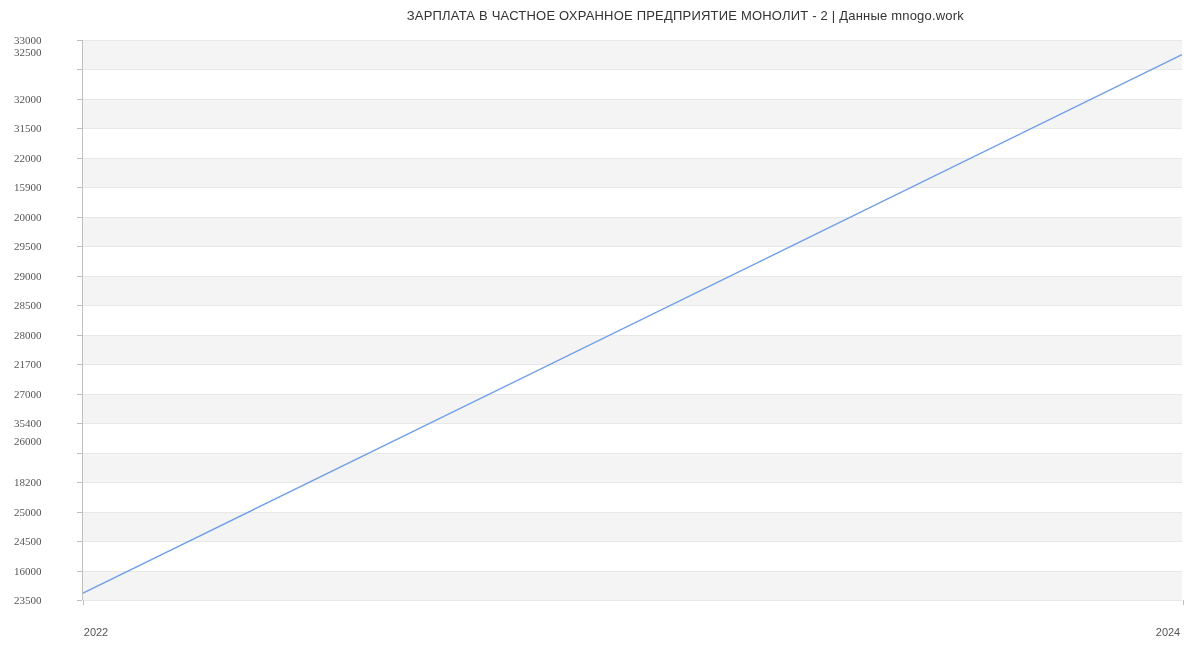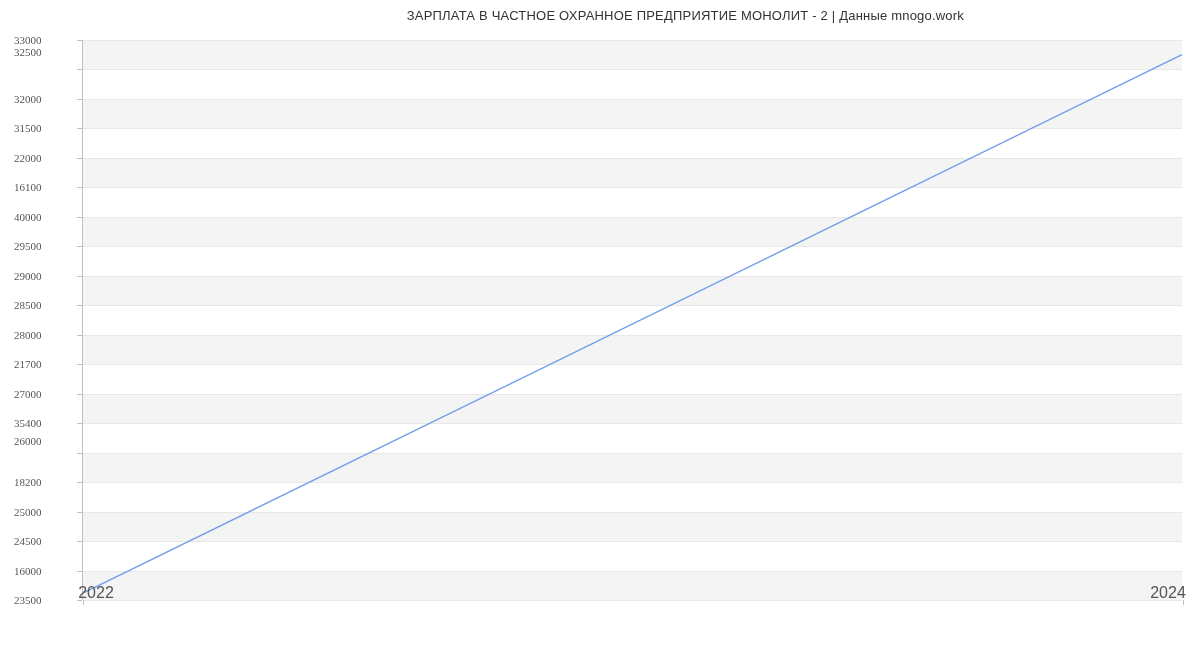--- a/index.html
+++ b/index.html
@@ -69,22 +69,22 @@
   }
   .xtick {
     position: absolute;
     bottom: -6px;
     width: 1px;
     height: 5px;
     background: #bfbfbf;
   }
   .xlab {
     position: absolute;
-    top: 584px;
-    font-size: 16px;
+    top: 626px;
+    font-size: 11px;
     color: #555;
     transform: translateX(-50%);
   }
   svg.line {
     position: absolute;
     left: 0;
     top: 0;
     width: 100%;
     height: 100%;
     overflow: visible;
@@ -164,22 +164,22 @@
     <div class="ylab" style="top: 511.579px;">25000</div>
     <div class="ylab" style="top: 482.105px;">18200</div>
     <div class="ylab" style="top: 441px;">26000</div>
     <div class="ylab" style="top: 423.158px;">35400</div>
     <div class="ylab" style="top: 393.684px;">27000</div>
     <div class="ylab" style="top: 364.211px;">21700</div>
     <div class="ylab" style="top: 334.737px;">28000</div>
     <div class="ylab" style="top: 305.263px;">28500</div>
     <div class="ylab" style="top: 275.789px;">29000</div>
     <div class="ylab" style="top: 246.316px;">29500</div>
-    <div class="ylab" style="top: 216.842px;">40000</div>
-    <div class="ylab" style="top: 187.368px;">16100</div>
+    <div class="ylab" style="top: 216.842px;">20000</div>
+    <div class="ylab" style="top: 187.368px;">15900</div>
     <div class="ylab" style="top: 157.895px;">22000</div>
     <div class="ylab" style="top: 128.421px;">31500</div>
     <div class="ylab" style="top: 98.9474px;">32000</div>
     <div class="ylab" style="top: 52px;">32500</div>
     <div class="ylab" style="top: 40px;">33000</div>
     <div class="xlab" style="left: 96px;">2022</div>
     <div class="xlab" style="left: 1168px;">2024</div>
   </div>
 
 </body></html>

